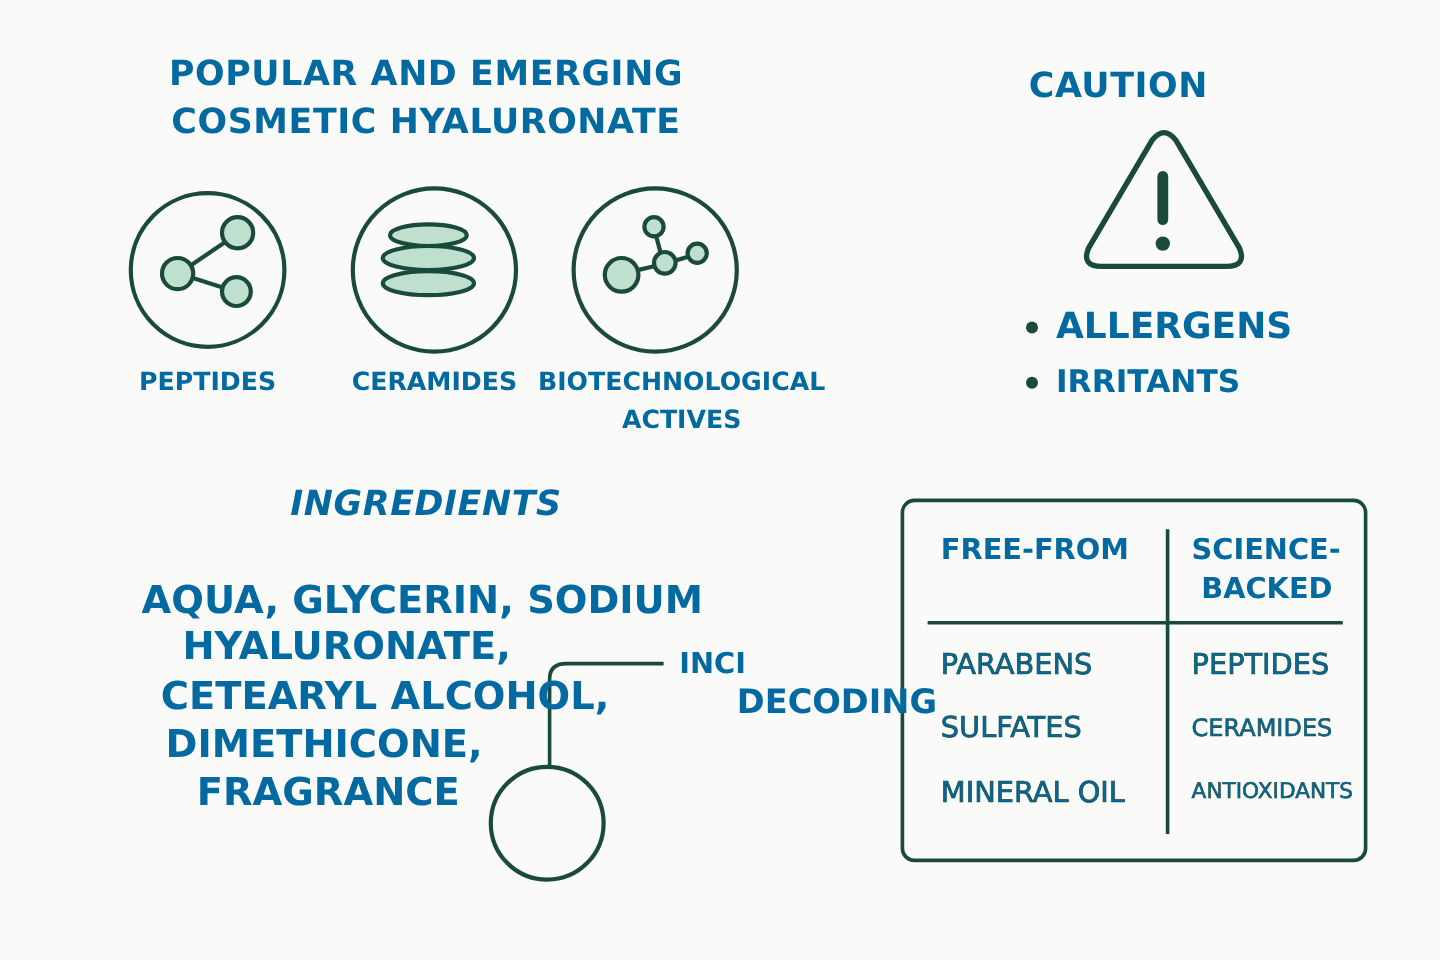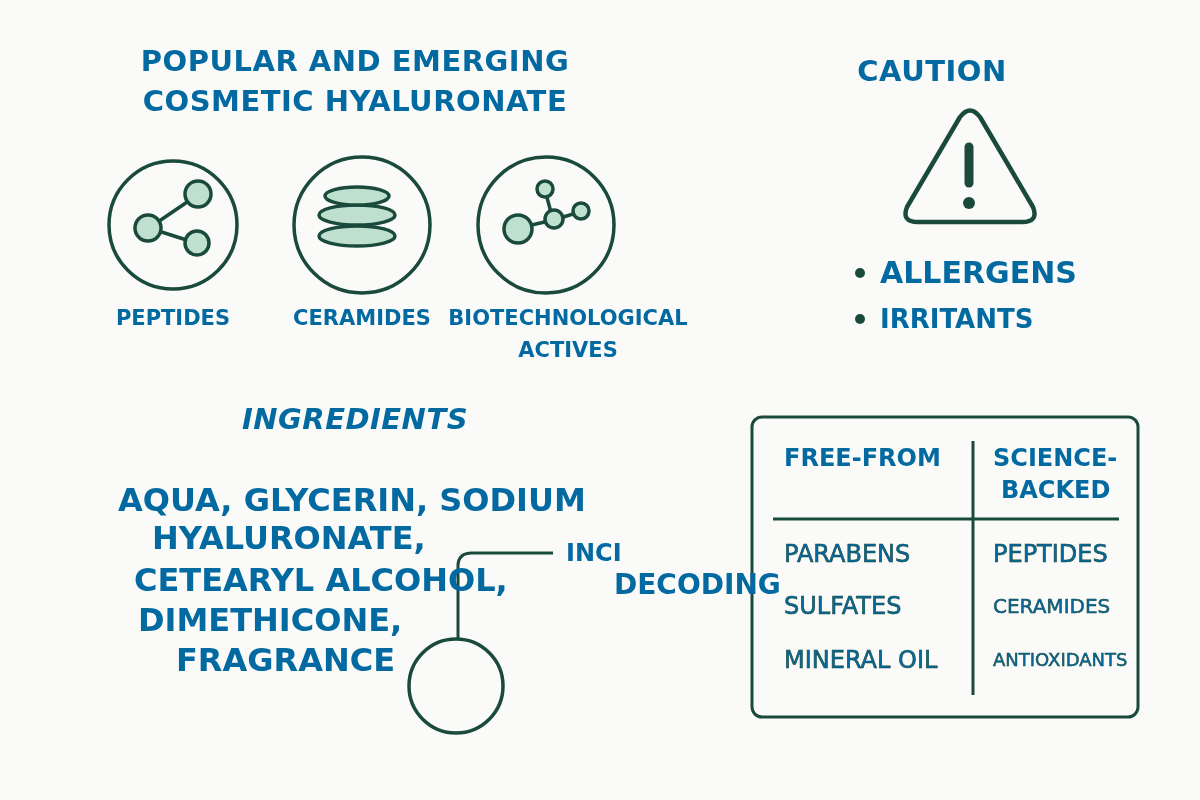--- a/index.html
+++ b/index.html
@@ -79,21 +79,21 @@
 
 <div class="t title" style="left:832px; top:52px; width:200px;">CAUTION</div>
 <div class="t label" style="left:880px; top:256px; font-size:30px; line-height:34px; text-align:left;">ALLERGENS</div>
 <div class="t label" style="left:880px; top:302px; font-size:26px; line-height:34px; text-align:left;">IRRITANTS</div>
 
 <div class="t title" style="left:200px; top:400px; width:310px;font-style:italic;">INGREDIENTS</div>
 <div class="t ing" style="left:118px; top:480px;">AQUA, GLYCERIN, SODIUM</div>
 <div class="t ing" style="left:152px; top:518px;">HYALURONATE,</div>
 <div class="t ing" style="left:134px; top:560px;">CETEARYL ALCOHOL,</div>
 <div class="t ing" style="left:138px; top:600px;">DIMETHICONE,</div>
-<div class="t ing" style="left:176px; top:640px;">FRAGRANCE</div>
+<div class="t ing" style="left:164px; top:640px;">FRAGRANCE</div>
 
 <div class="t label" style="left:566px; top:538px; font-size:24px; text-align:center;">INCI</div>
 <div class="t label" style="left:566px; top:570px; font-size:28px; text-align:right;margin-left:48px;">DECODING</div>
 
 <div class="t tbl-text" style="left:784px; top:445px;">FREE-FROM</div>
 <div class="t tbl-text" style="left:993px; top:445px;">SCIENCE-</div>
 <div class="t tbl-text" style="left:1001px; top:477px;">BACKED</div>
 
 <div class="t tbl-text" style="left:784px; top:541px; font-weight:normal; -webkit-text-stroke:0.6px #1a4a3c;">PARABENS</div>
 <div class="t tbl-text" style="left:784px; top:593px; font-weight:normal; -webkit-text-stroke:0.6px #1a4a3c;">SULFATES</div>

